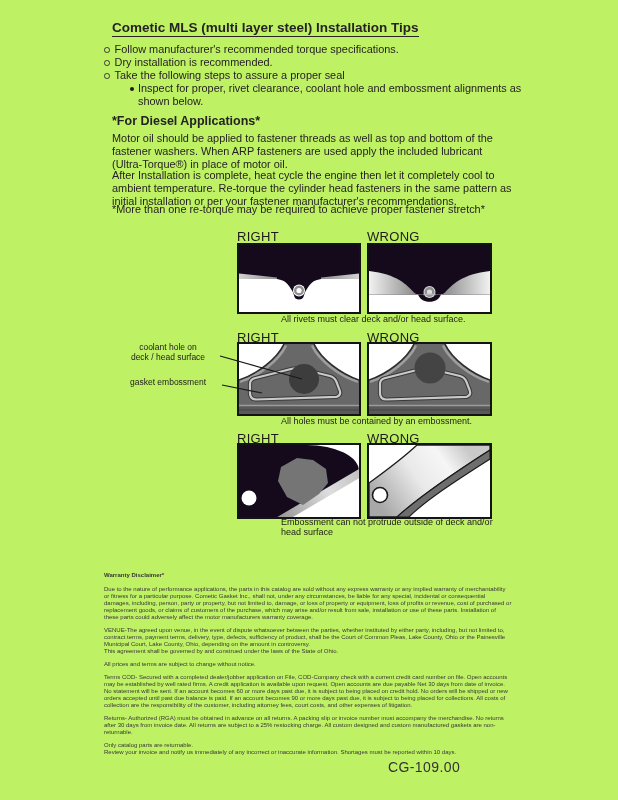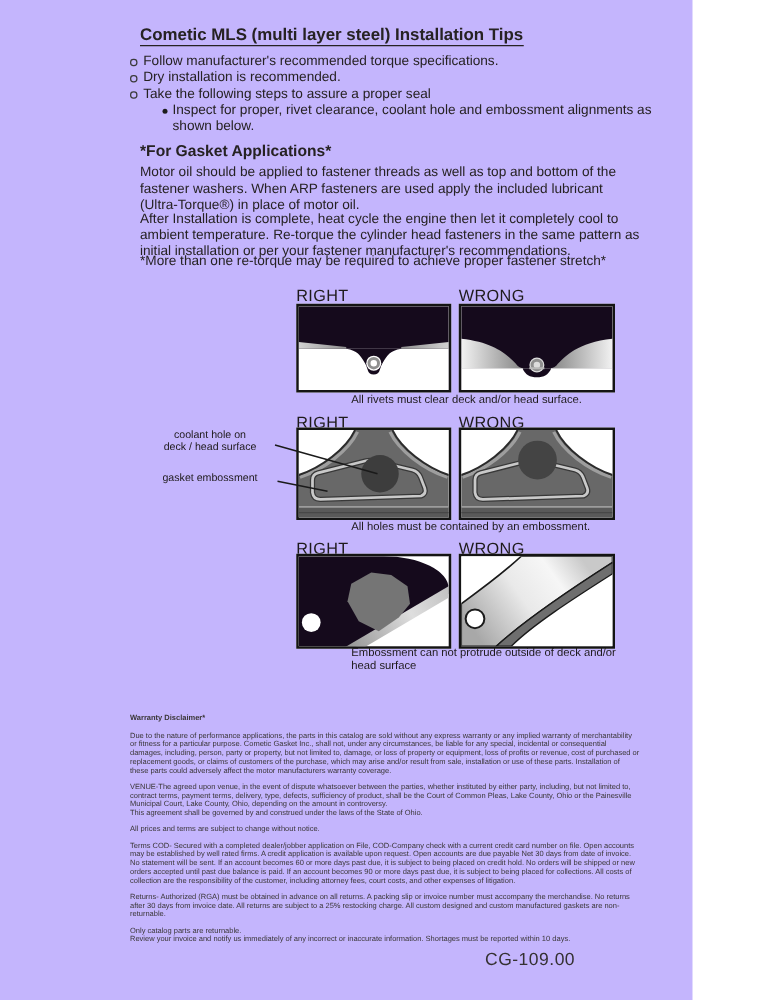--- a/index.html
+++ b/index.html
@@ -1,17 +1,17 @@
 <!DOCTYPE html>
 <html><head>
 <meta charset="utf-8">
 <style>
   html,body{margin:0;padding:0;background:#ffffff;}
   .page{
-    position:relative;width:554px;height:800px;background:#c4b5fd;overflow:hidden;
+    position:relative;width:618px;height:800px;background:#bef264;overflow:hidden;
     font-family:"Liberation Sans", sans-serif;color:#262223;
   }
   .abs{position:absolute;}
   .page-title{
     left:112px;top:20px;font-size:13.5px;font-weight:bold;
     border-bottom:1.6px solid #262223;padding-bottom:1px;white-space:nowrap;
   }
   .tips{left:104px;top:43px;font-size:10.9px;line-height:13px;width:430px;}
   .tip-row{display:flex;align-items:flex-start;}
   .tip-row.sub{padding-left:26px;}
@@ -51,21 +51,21 @@
     <div class="tip-row">
       <span class="ring"></span>
       <span>Take the following steps to assure a proper seal</span>
     </div>
     <div class="tip-row sub">
       <span class="dot"></span>
       <span>Inspect for proper, rivet clearance, coolant hole and embossment alignments as shown below.</span>
     </div>
   </div>
 
-  <div class="abs diesel-h">*For Gasket Applications*</div>
+  <div class="abs diesel-h">*For Diesel Applications*</div>
   <div class="abs para p1">Motor oil should be applied to fastener threads as well as top and bottom of the fastener washers. When ARP fasteners are used apply the included lubricant (Ultra-Torque®) in place of motor oil.</div>
   <div class="abs para p2">After Installation is complete, heat cycle the engine then let it completely cool to ambient temperature. Re-torque the cylinder head fasteners in the same pattern as initial installation or per your fastener manufacturer's recommendations.</div>
   <div class="abs para p3">*More than one re-torque may be required to achieve proper fastener stretch*</div>
 
   <div class="abs dg-label" style="left:237px;top:229px;width:120px;">RIGHT</div>
   <div class="abs dg-label" style="left:367px;top:229px;width:121px;">WRONG</div>
 
   <div class="abs dg-box" style="left:237px;top:243px;">
     <svg width="120" height="67" viewBox="0 0 120 67">
       <defs>

